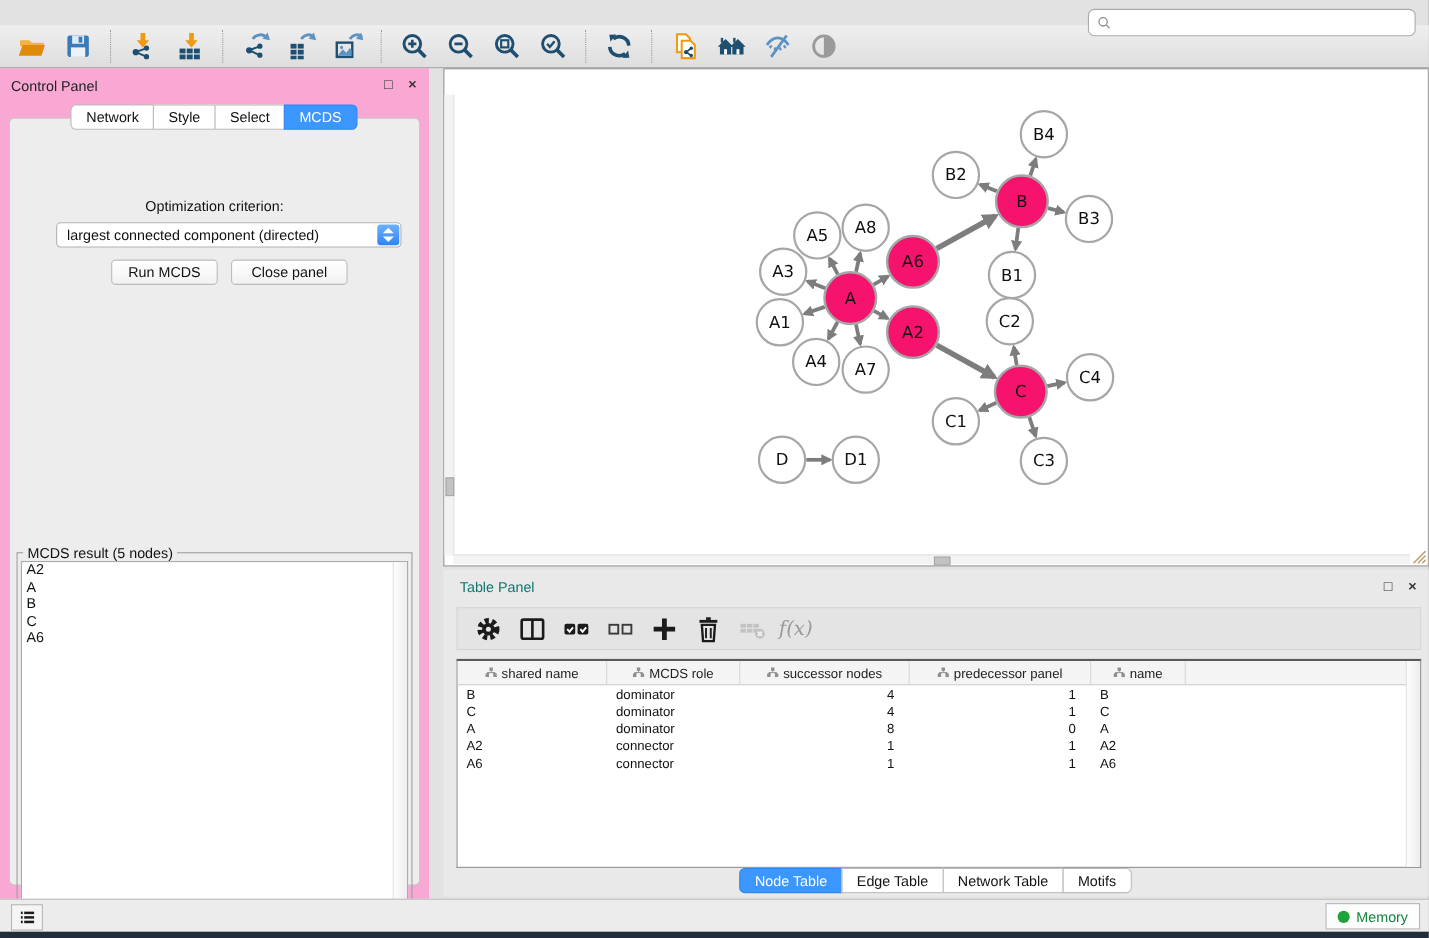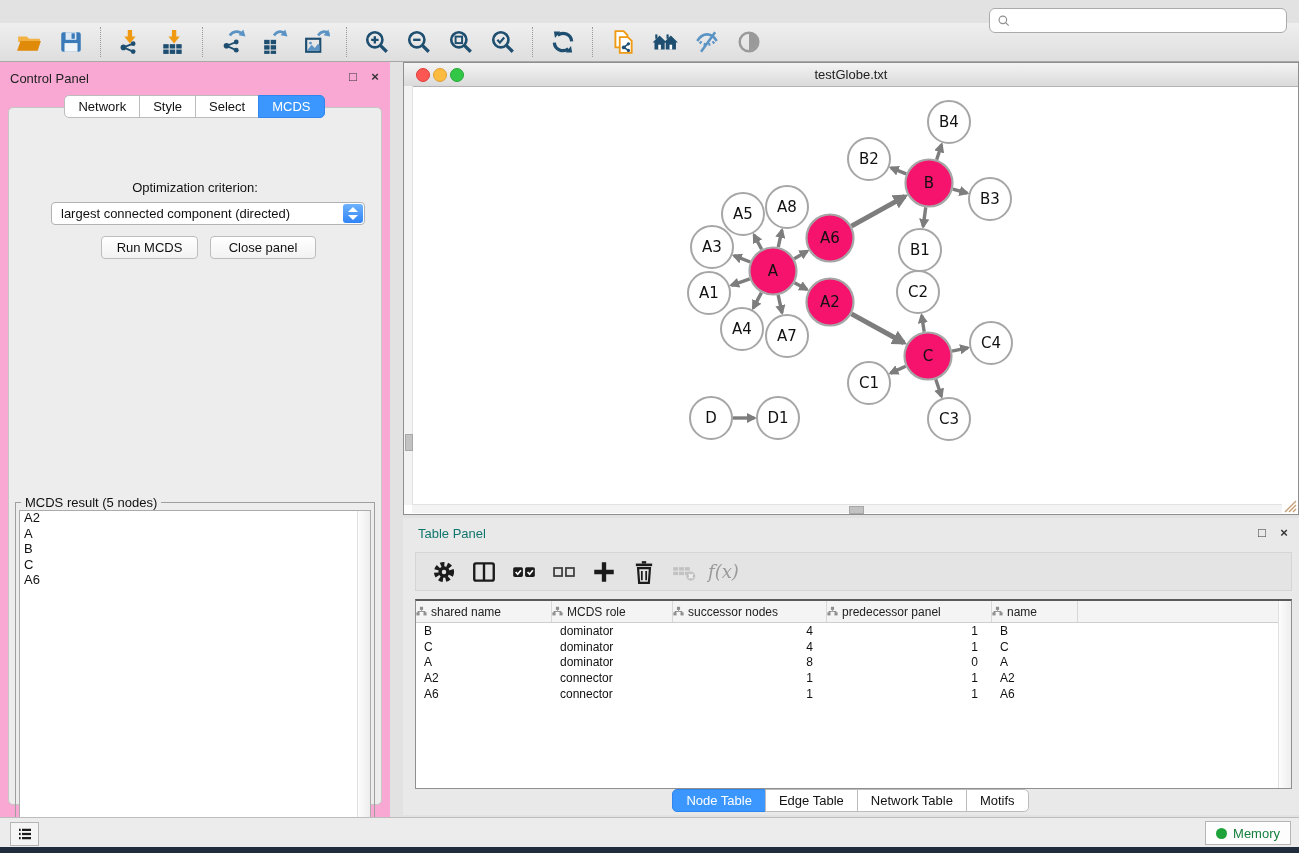--- a/index.html
+++ b/index.html
@@ -78,21 +78,21 @@
   #table-panel{position:absolute;left:403px;top:518px;width:896px;height:297px;background:#e9e9e9;}
   #tp-header{position:absolute;left:15px;top:8px;font-size:13px;color:#0f766e;}
   #tp-toolbar{position:absolute;left:12px;top:34px;right:7px;height:39px;background:#e4e4e4;
     border:1px solid #d5d5d5;display:flex;align-items:center;padding-left:8px;box-sizing:border-box;}
   #tp-toolbar .tbtn{margin:0 3px;}
   .tbtn.disabled{opacity:.55;}
   .fx-label{font-style:italic;font-family:"DejaVu Serif",serif;font-size:18px;color:#9a9a9a;padding:0 4px;}
   #data-table{position:absolute;left:12px;top:81px;right:7px;height:187px;background:#fff;
     border:1px solid #8f8f8f;border-top:2px solid #5a5a5a;overflow:hidden;}
   #tbl-header{display:flex;height:21px;background:#f4f4f4;border-bottom:1px solid #cfcfcf;}
-  .th{display:flex;align-items:center;justify-content:flex-start;gap:4px;font-size:12px;color:#222;
+  .th{display:flex;align-items:center;justify-content:center;gap:4px;font-size:12px;color:#222;
     border-right:1px solid #d8d8d8;box-sizing:border-box;height:21px;}
   .th svg{width:11px;height:11px;flex:none;}
   .tr{display:flex;height:15.8px;align-items:center;}
   .td{font-size:12px;color:#111;box-sizing:border-box;padding:0 14px 0 8px;white-space:nowrap;overflow:hidden;}
   .td.num{text-align:right;}
   #tbl-vscroll{position:absolute;right:0;top:0;bottom:0;width:12px;background:linear-gradient(90deg,#fdfdfd,#ededed);border-left:1px solid #e0e0e0;}
   #tp-tabs{position:absolute;left:0;right:0;top:271px;display:flex;justify-content:center;}
   
   #status-bar{position:absolute;left:0;bottom:6px;right:0;height:29px;background:#ececec;border-top:1px solid #bdbdbd;}
   #panel-list-btn{position:absolute;left:10px;top:4px;width:27px;height:22px;background:#f5f5f5;
@@ -292,26 +292,20 @@
             <div class="mcds-item">B</div>
             <div class="mcds-item">C</div>
             <div class="mcds-item">A6</div>
             <div class="sb"></div>
         </div>
       </div>
     </div>
   </div>
 
   <div id="net-win">
-    <div id="net-titlebar">
-      <span class="tl red"></span>
-      <span class="tl yellow"></span>
-      <span class="tl green"></span>
-      <div id="net-title">testGlobe.txt</div>
-    </div>
     <svg id="graph-svg" width="894" height="428">
         <defs>
           <marker id="arr" viewBox="0 0 10 10" refX="7.5" refY="5" markerWidth="3" markerHeight="3" orient="auto-start-reverse">
             <path d="M0 0L10 5L0 10z" fill="#7d7d7d"></path>
           </marker>
         </defs>
         <line x1="356.5892123956007" y1="163.31950355164142" x2="349.0475053867898" y2="148.99026023490063" stroke="#7d7d7d" stroke-width="3.4" marker-end="url(#arr)"></line>
         <line x1="373.23557353073306" y1="161.06594957379158" x2="376.9311100347351" y2="144.17206841263933" stroke="#7d7d7d" stroke-width="3.4" marker-end="url(#arr)"></line>
         <line x1="345.20113418341407" y1="176.02995443281864" x2="329.073024374262" y2="169.684468606267" stroke="#7d7d7d" stroke-width="3.4" marker-end="url(#arr)"></line>
         <line x1="344.8306783170308" y1="192.96445432852067" x2="326.4316861355114" y2="199.28910789091793" stroke="#7d7d7d" stroke-width="3.4" marker-end="url(#arr)"></line>

